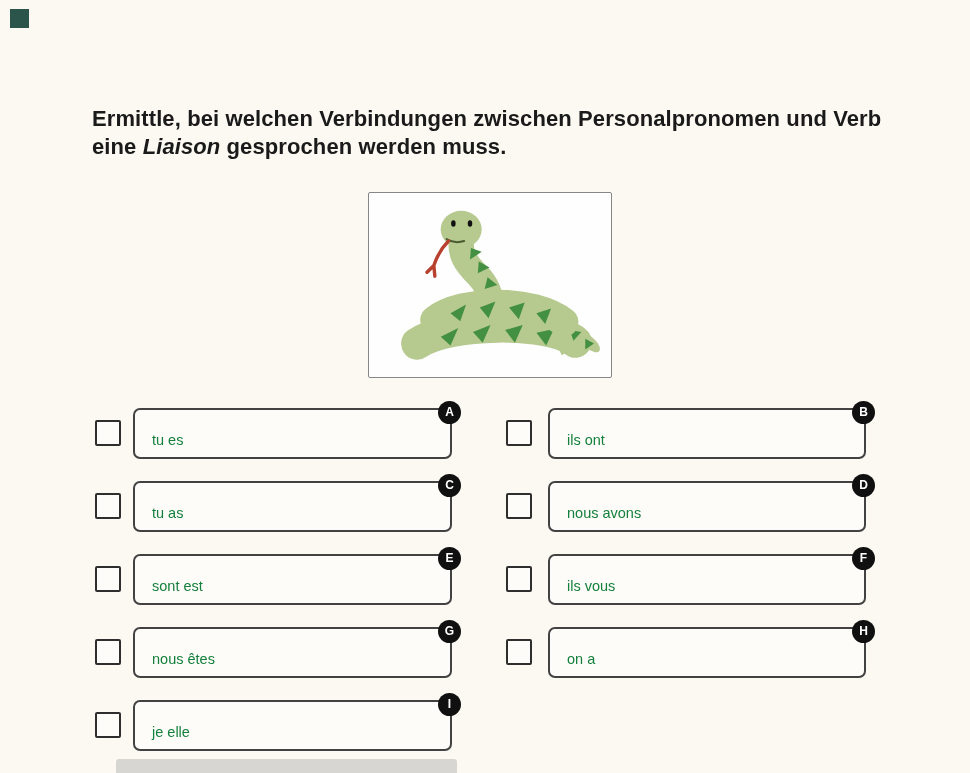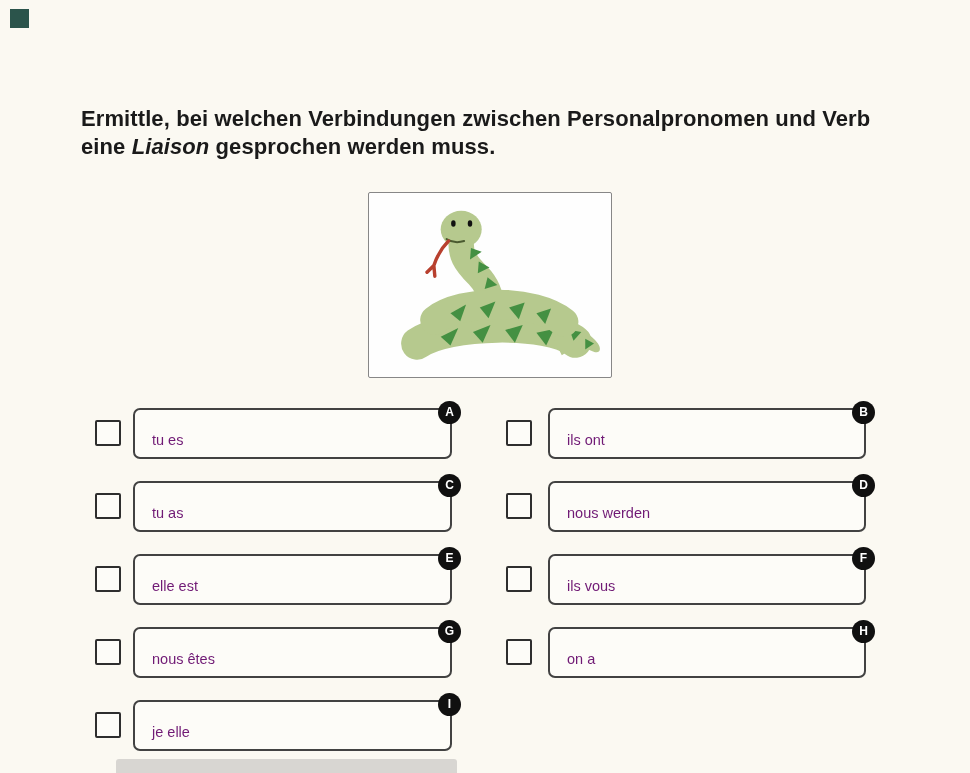--- a/index.html
+++ b/index.html
@@ -12,21 +12,21 @@
   }
   .stage { position: absolute; inset: 0; width: 970px; height: 773px; }
 
   .corner-mark {
     position: absolute; left: 10px; top: 9px;
     width: 19px; height: 19px;
     background: var(--corner-mark, #2b544b);
   }
 
   .question-title {
-    position: absolute; left: 81px; top: 90px; width: 800px;
+    position: absolute; left: 92px; top: 90px; width: 800px;
     font-size: 22px; font-weight: 700; line-height: 28px;
     color: var(--title-color, #1a1a1a);
     letter-spacing: 0.1px;
   }
   .question-title .italic { font-style: italic; }
 
   .question-instruction {
     position: absolute; left: 93px; top: 151px;
     font-size: 13.5px; color: var(--subtitle-color, #4c4a46);
   }
@@ -56,21 +56,21 @@
     height: 51px;
     box-sizing: border-box;
     background: var(--field-bg, #fdfcf8);
     border: 2px solid #424242;
     border-radius: 7px;
     display: flex; align-items: center;
     padding-left: 17px;
   }
   .option-label {
     font-size: 14.5px;
-    color: #701a75;
+    color: #15803d;
     margin-top: 12px;
   }
   .badge {
     position: absolute;
     top: -9px; right: -11px;
     width: 23px; height: 23px;
     border-radius: 50%;
     background: var(--badge-bg, #101010);
     color: var(--badge-fg, #ffffff);
     font-size: 12px; font-weight: 700;
@@ -140,26 +140,26 @@
         <span class="option-label">ils ont</span>
         <span class="badge">B</span>
       </div>
       <span class="checkbox" style="left: 95px; top: 493px;"></span>
       <div class="option-box" style="left: 133px; top: 481px; width: 319px;">
         <span class="option-label">tu as</span>
         <span class="badge">C</span>
       </div>
       <span class="checkbox" style="left: 506px; top: 493px;"></span>
       <div class="option-box" style="left: 548px; top: 481px; width: 318px;">
-        <span class="option-label">nous werden</span>
+        <span class="option-label">nous avons</span>
         <span class="badge">D</span>
       </div>
       <span class="checkbox" style="left: 95px; top: 566px;"></span>
       <div class="option-box" style="left: 133px; top: 554px; width: 319px;">
-        <span class="option-label">elle est</span>
+        <span class="option-label">sont est</span>
         <span class="badge">E</span>
       </div>
       <span class="checkbox" style="left: 506px; top: 566px;"></span>
       <div class="option-box" style="left: 548px; top: 554px; width: 318px;">
         <span class="option-label">ils vous</span>
         <span class="badge">F</span>
       </div>
       <span class="checkbox" style="left: 95px; top: 639px;"></span>
       <div class="option-box" style="left: 133px; top: 627px; width: 319px;">
         <span class="option-label">nous êtes</span>

